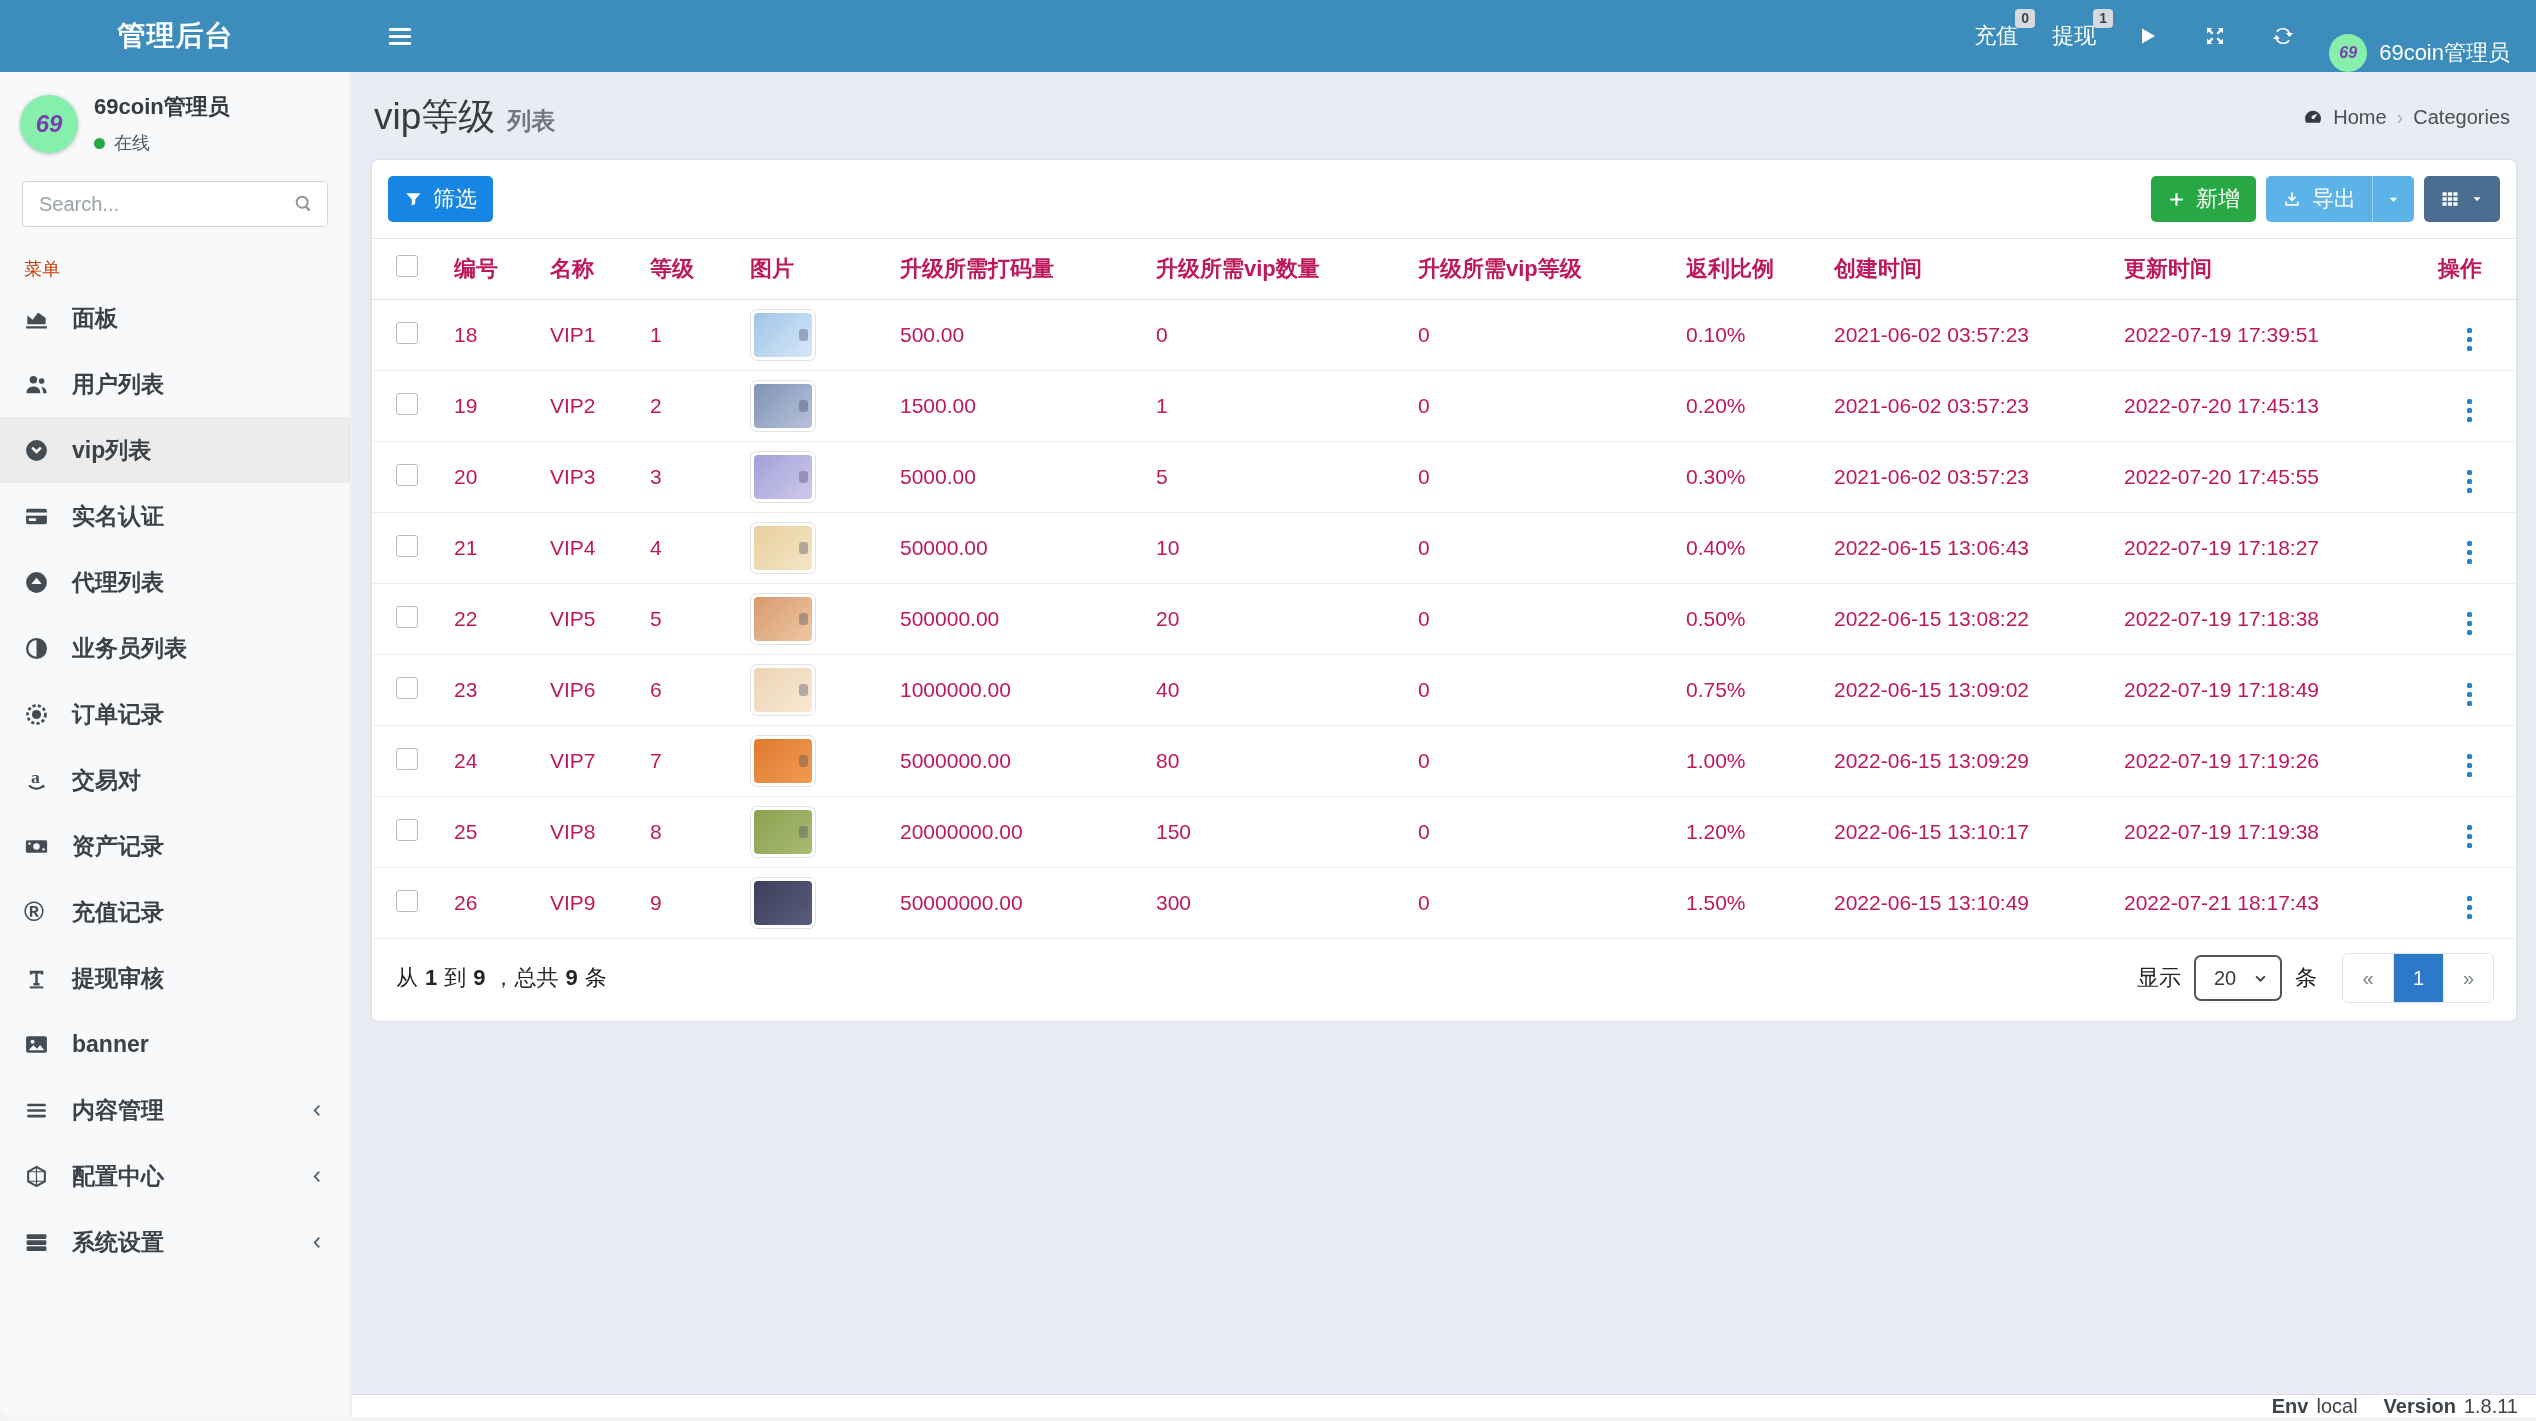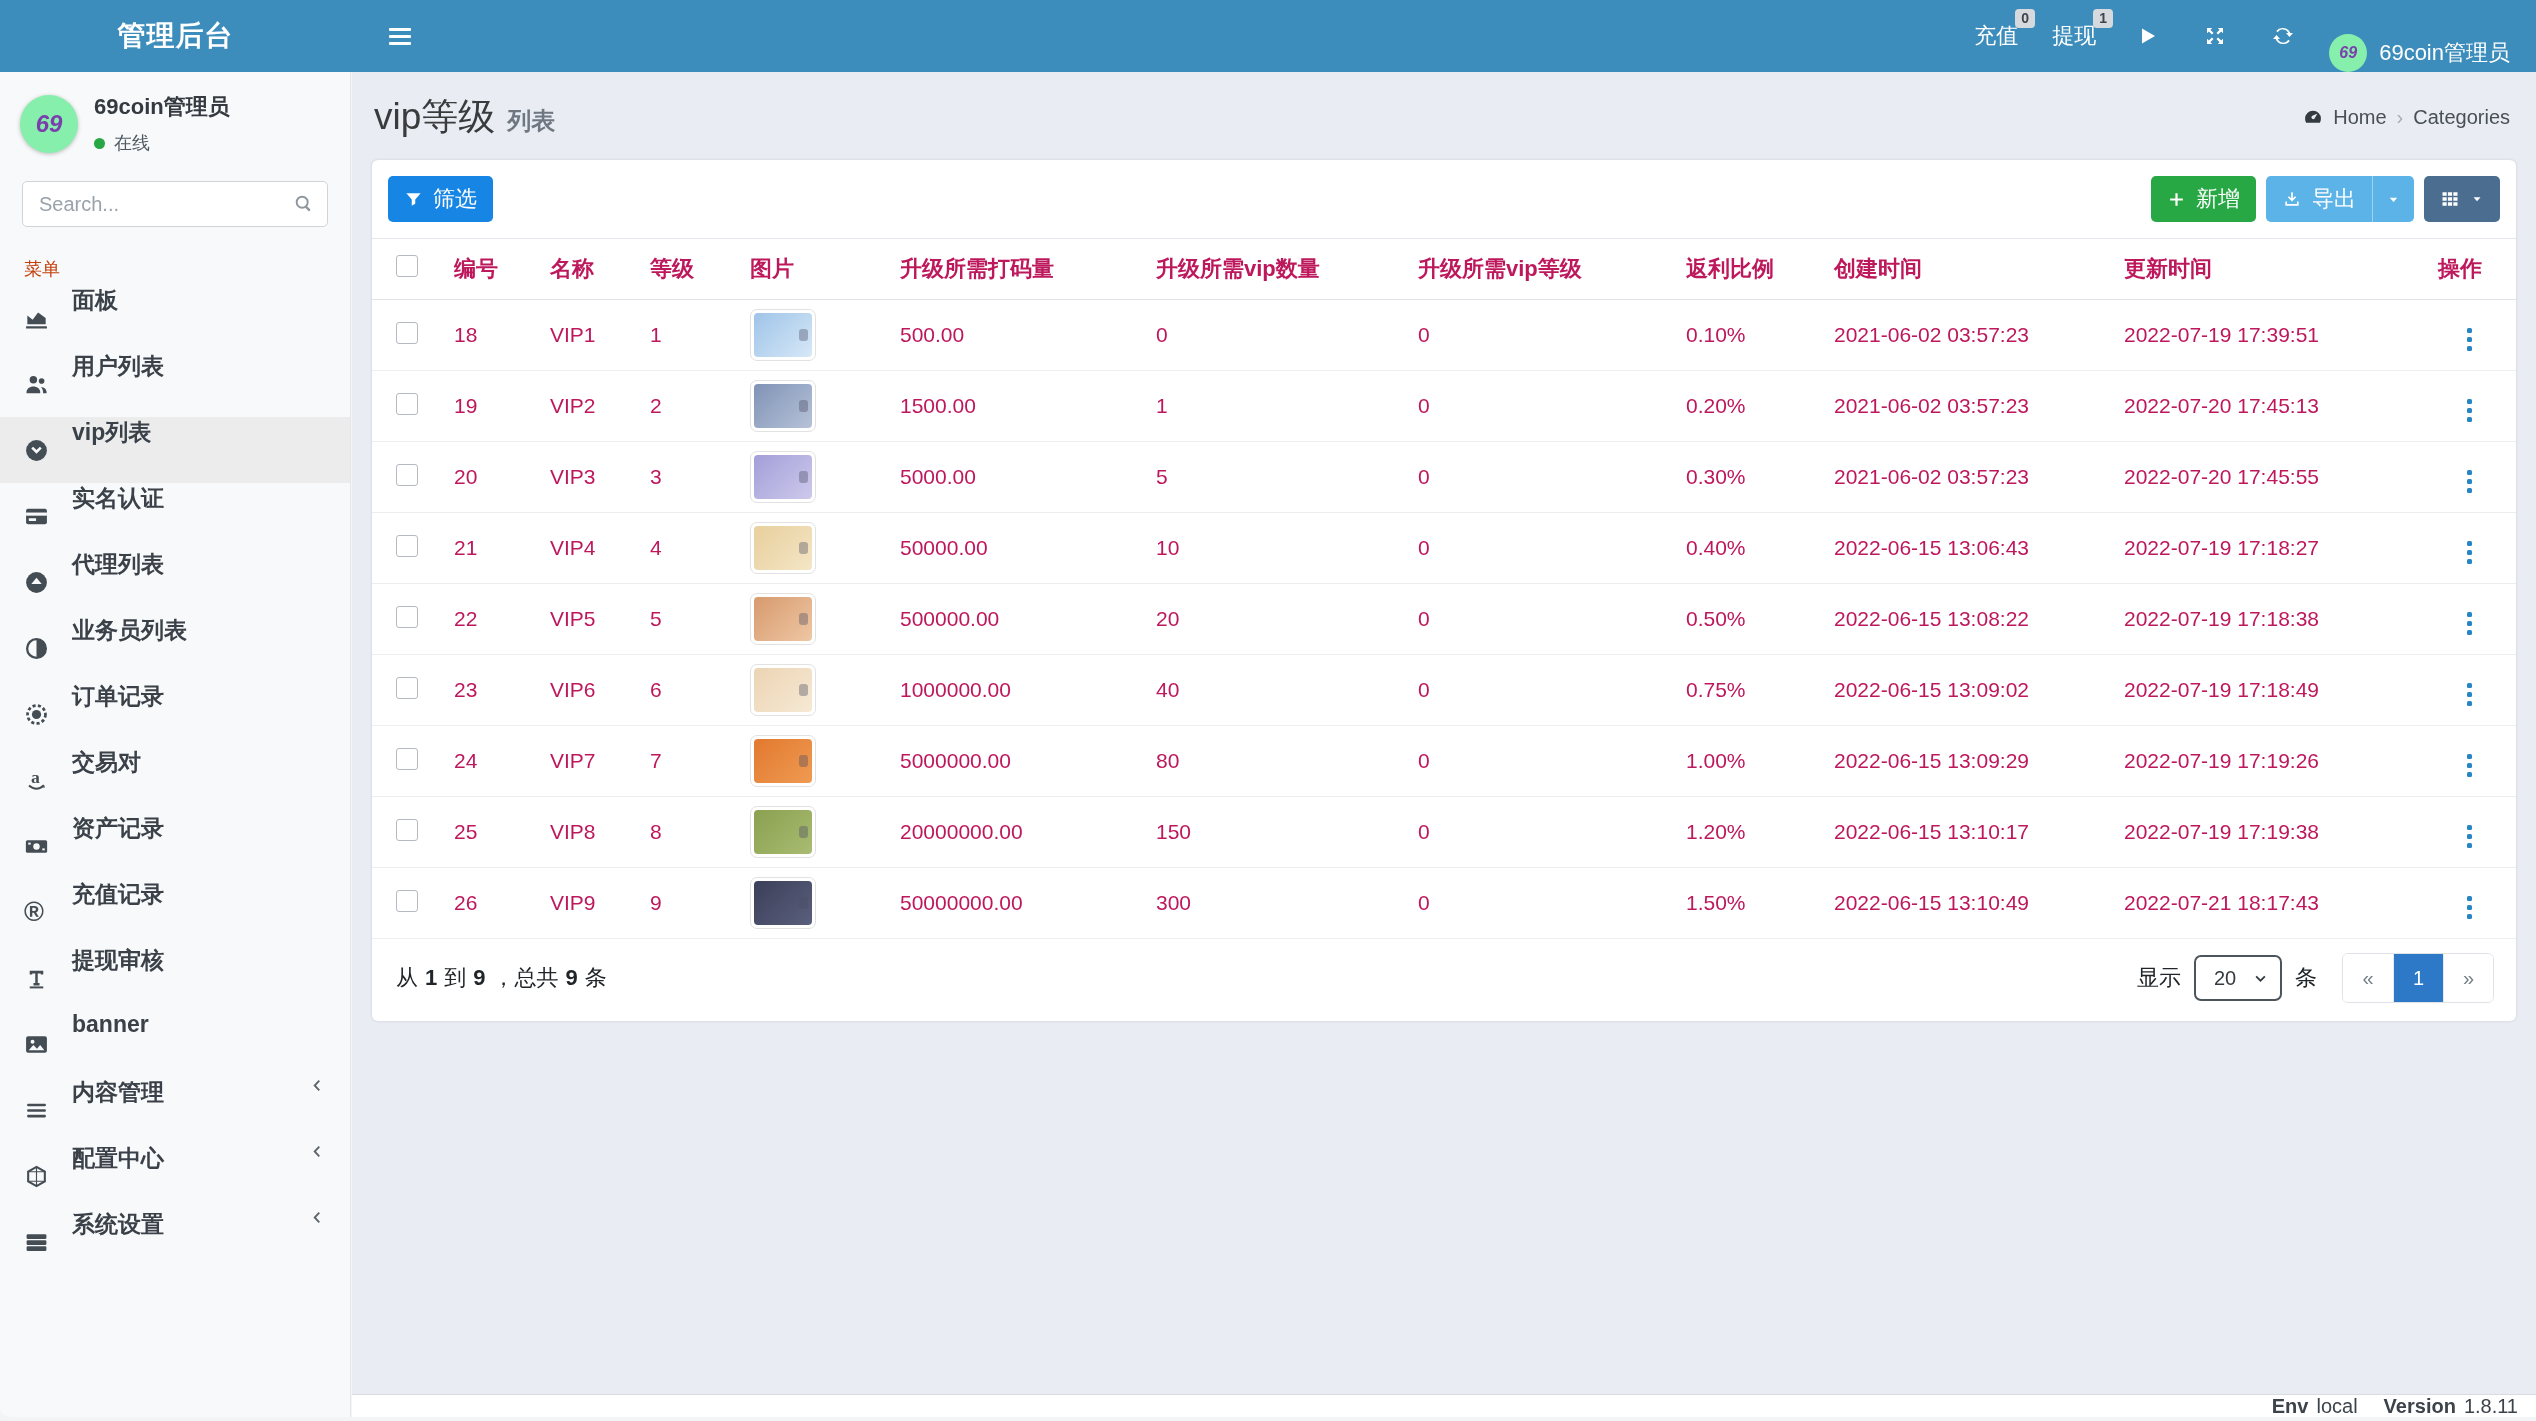--- a/index.html
+++ b/index.html
@@ -33,21 +33,21 @@
   .ustatus{margin-top:9px;font-size:18px;color:#4f5962;display:flex;align-items:center;gap:9px;}
   .dot{width:11px;height:11px;border-radius:50%;background:var(--status-green,#28a745);}
   .search-wrap{position:relative;margin:18px 22px 0 22px;}
   .search-wrap input{width:100%;height:46px;border:1px solid #ced4da;border-radius:5px;background:#fff;
     padding:0 48px 0 16px;font-size:20px;color:#495057;font-family:inherit;}
   .search-wrap input::placeholder{color:#9aa2aa;}
   .search-ic{position:absolute;right:14px;top:12px;color:#8e979e;}
   .search-ic svg{width:21px;height:21px;fill:currentColor;}
   .menu-label{margin:30px 0 4px 24px;font-size:18px;color:#c2410c;}
   .menu{display:flex;flex-direction:column;}
-  .menu-item{display:flex;height:66px;padding:0 24px;color:#3a4149;
+  .menu-item{display:flex;align-items:center;height:66px;padding:0 24px;color:#3a4149;
     font-size:23px;font-weight:700;text-decoration:none;cursor:pointer;}
   .menu-item.active{background:var(--sidebar-active,#ececec);}
   .mi-icon{width:30px;margin-right:18px;color:#454d54;display:flex;align-items:center;}
   .mi-icon svg{width:25px;height:25px;fill:currentColor;}
   .char-ic{font-size:27px;font-weight:600;line-height:1;}
   .mi-chevron{margin-left:auto;color:#5c646b;}
   .mi-chevron svg{width:17px;height:17px;fill:none;}
 
   
   .content{position:absolute;top:72px;left:352px;right:0;bottom:4px;background:var(--content-bg,#e9edf3);overflow:hidden;}

